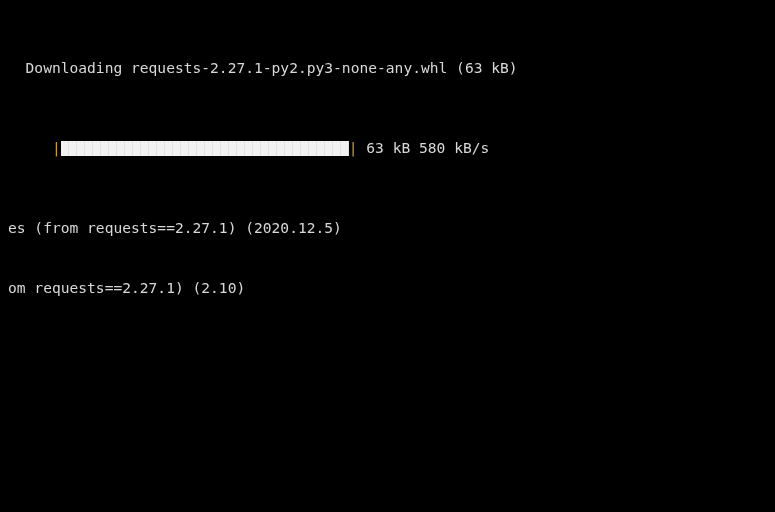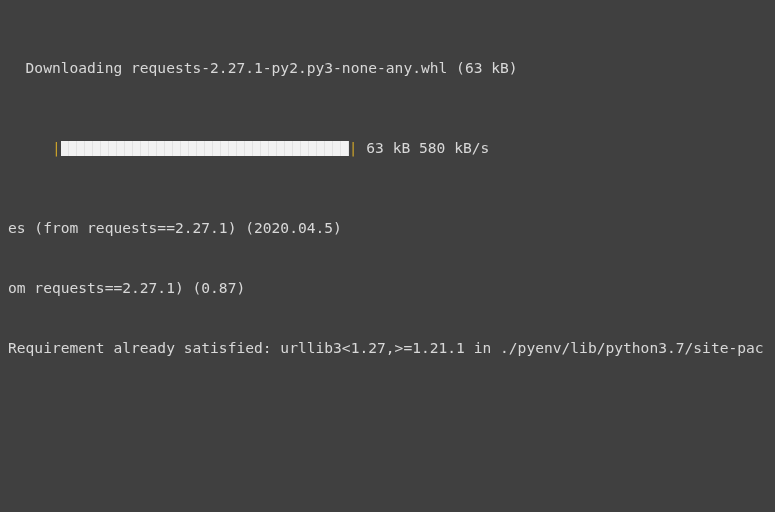--- a/index.html
+++ b/index.html
@@ -10,21 +10,21 @@
   body {
     width: 775px;
     height: 512px;
     overflow: hidden;
     font-family: "DejaVu Sans Mono", "Liberation Mono", monospace;
   }
   #terminal {
     position: relative;
     width: 775px;
     height: 512px;
-    background: #404040;
+    background: #000000;
     font-family: "DejaVu Sans Mono", "Liberation Mono", monospace;
     font-size: 14.6px;
     line-height: 20px;
     color: #d6d6d6;
     padding: 0;
     box-sizing: border-box;
     overflow: hidden;
   }
   .lines {
     position: absolute;
@@ -72,23 +72,22 @@
 
 <div id="terminal">
   <div class="lines">
 
     <div class="line c-default">  Downloading requests-2.27.1-py2.py3-none-any.whl (63 kB)</div>
 
     <div class="progress-row">
       <span class="pb-pad">     </span><span class="pb-delim">|</span><span class="pb-track"></span><span class="pb-delim">|</span><span class="pb-meta"> 63 kB 580 kB/s</span>
     </div>
 
-    <div class="line c-default">es (from requests==2.27.1) (2020.04.5)</div>
-    <div class="line c-default">om requests==2.27.1) (0.87)</div>
-    <div class="line c-default">Requirement already satisfied: urllib3&lt;1.27,&gt;=1.21.1 in ./pyenv/lib/python3.7/site-pac</div>
+    <div class="line c-default">es (from requests==2.27.1) (2020.12.5)</div>
+    <div class="line c-default">om requests==2.27.1) (2.10)</div>
     
     
     
     
 
     
     
 
     
 

